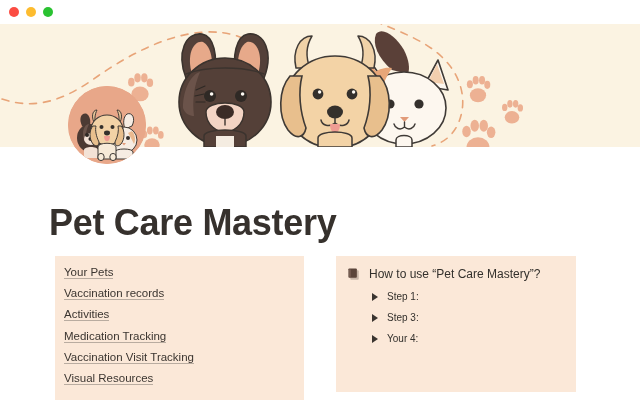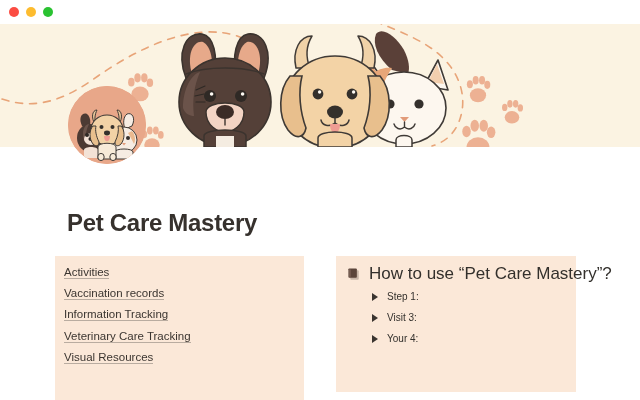--- a/index.html
+++ b/index.html
@@ -63,22 +63,22 @@
     border-radius: 50%;
     overflow: hidden;
     background: #e8a789;
     z-index: 5;
   }
   .avatar svg { display: block; }
 
   
   .page-title {
     position: absolute;
-    left: 67px; top: 205px;
-    font-size: 24px;
+    left: 49px; top: 205px;
+    font-size: 36px;
     font-weight: bold;
     color: #36312d;
     letter-spacing: -0.3px;
     line-height: 36px;
     white-space: nowrap;
   }
 
   
   .col-left {
     position: absolute;
@@ -120,21 +120,21 @@
     gap: 7px;
     padding: 2px 0 2px 11px;
     height: 20px;
   }
   .book-icon {
     width: 15px; height: 15px;
     flex: 0 0 auto;
     display: block;
   }
   .howto-label {
-    font-size: 17px;
+    font-size: 12px;
     color: #33302c;
     white-space: nowrap;
     line-height: 16px;
   }
 
   .step-row {
     display: flex;
     align-items: center;
     gap: 9px;
     padding: 0 0 0 36px;
@@ -316,44 +316,45 @@
         <path d="M30 61 C 30 56, 48 56, 48 61 L 48 73 L 30 73 Z" fill="#f7ead8" stroke="#3f3a36" stroke-width="1"></path>
         <ellipse cx="33" cy="71" rx="3.2" ry="3.6" fill="#f7ead8" stroke="#3f3a36" stroke-width="1"></ellipse>
         <ellipse cx="45" cy="71" rx="3.2" ry="3.6" fill="#f7ead8" stroke="#3f3a36" stroke-width="1"></ellipse>
       </g>
     </svg>
   </div>
 
   <div class="page-title">Pet Care Mastery</div>
 
   <div class="col-left">
+    <a class="link-item"><span class="underlined">Your Pets</span></a>
+    <a class="link-item"><span class="underlined">Vaccination records</span></a>
     <a class="link-item"><span class="underlined">Activities</span></a>
-    <a class="link-item"><span class="underlined">Vaccination records</span></a>
-    <a class="link-item"><span class="underlined">Information Tracking</span></a>
-    <a class="link-item"><span class="underlined">Veterinary Care Tracking</span></a>
+    <a class="link-item"><span class="underlined">Medication Tracking</span></a>
+    <a class="link-item"><span class="underlined">Vaccination Visit Tracking</span></a>
     <a class="link-item"><span class="underlined">Visual Resources</span></a>
   </div>
 
   <div class="col-right">
     <div class="howto-row">
       <svg class="book-icon" viewBox="0 0 16 16" xmlns="http://www.w3.org/2000/svg">
         <rect x="3.5" y="3.5" width="9" height="10" rx="1" fill="#c8b6a8"></rect>
         <rect x="1.5" y="1.5" width="9" height="10" rx="1" fill="#5b453b"></rect>
         <rect x="2.4" y="2.4" width="1.3" height="8.2" fill="#imagine" opacity="0"></rect>
         <rect x="2.6" y="2.5" width="1.1" height="8" fill="#8a7064"></rect>
       </svg>
       <span class="howto-label">How to use “Pet Care Mastery”?</span>
     </div>
     <div class="step-row">
       <span class="toggle-tri"></span>
       <span class="step-label">Step 1:</span>
     </div>
     <div class="step-row">
       <span class="toggle-tri"></span>
-      <span class="step-label">Visit 3:</span>
+      <span class="step-label">Step 3:</span>
     </div>
     <div class="step-row">
       <span class="toggle-tri"></span>
       <span class="step-label">Your 4:</span>
     </div>
   </div>
 
 </div>
 
 </body></html>

